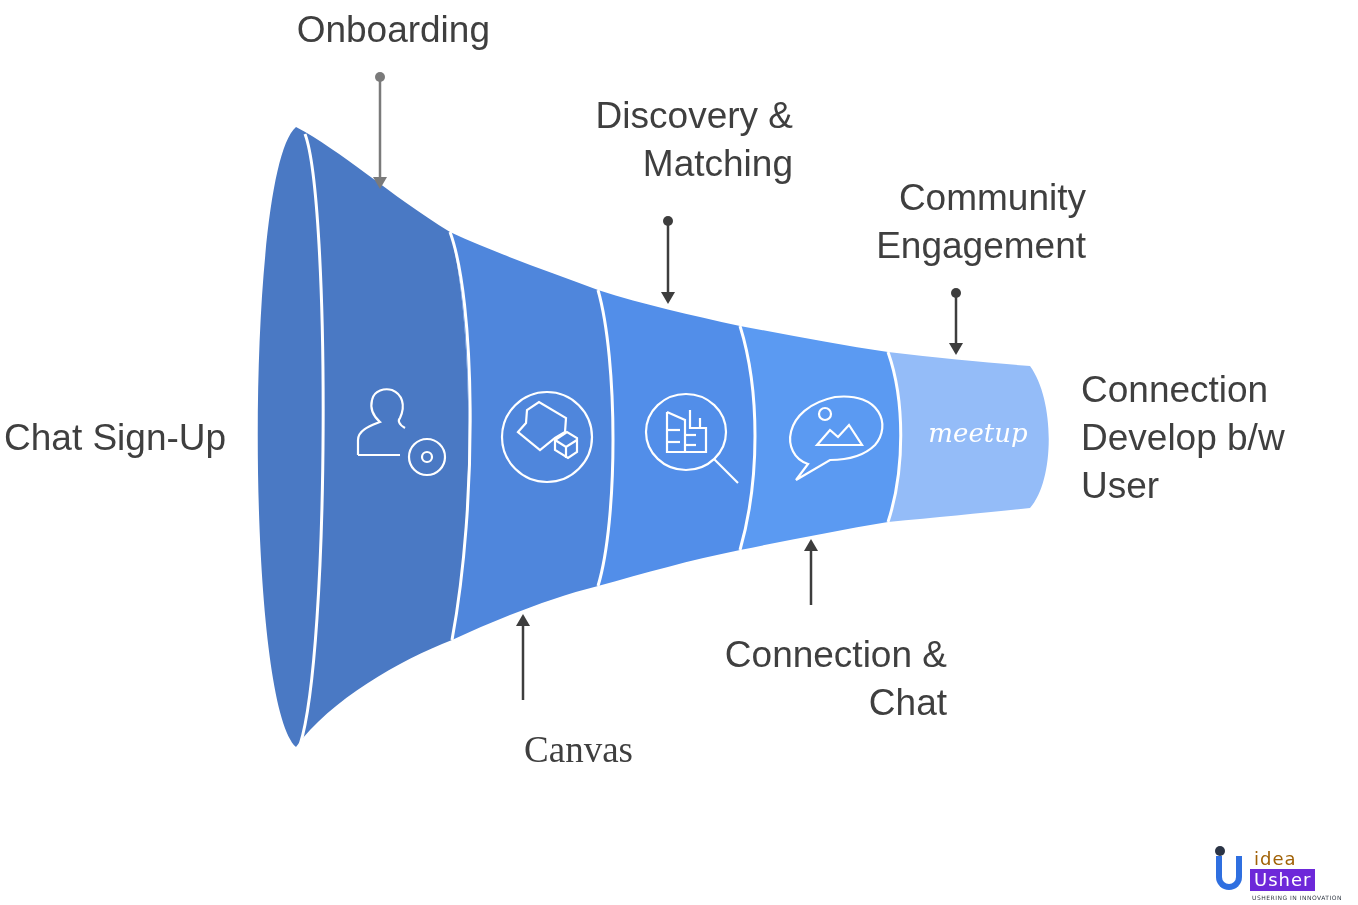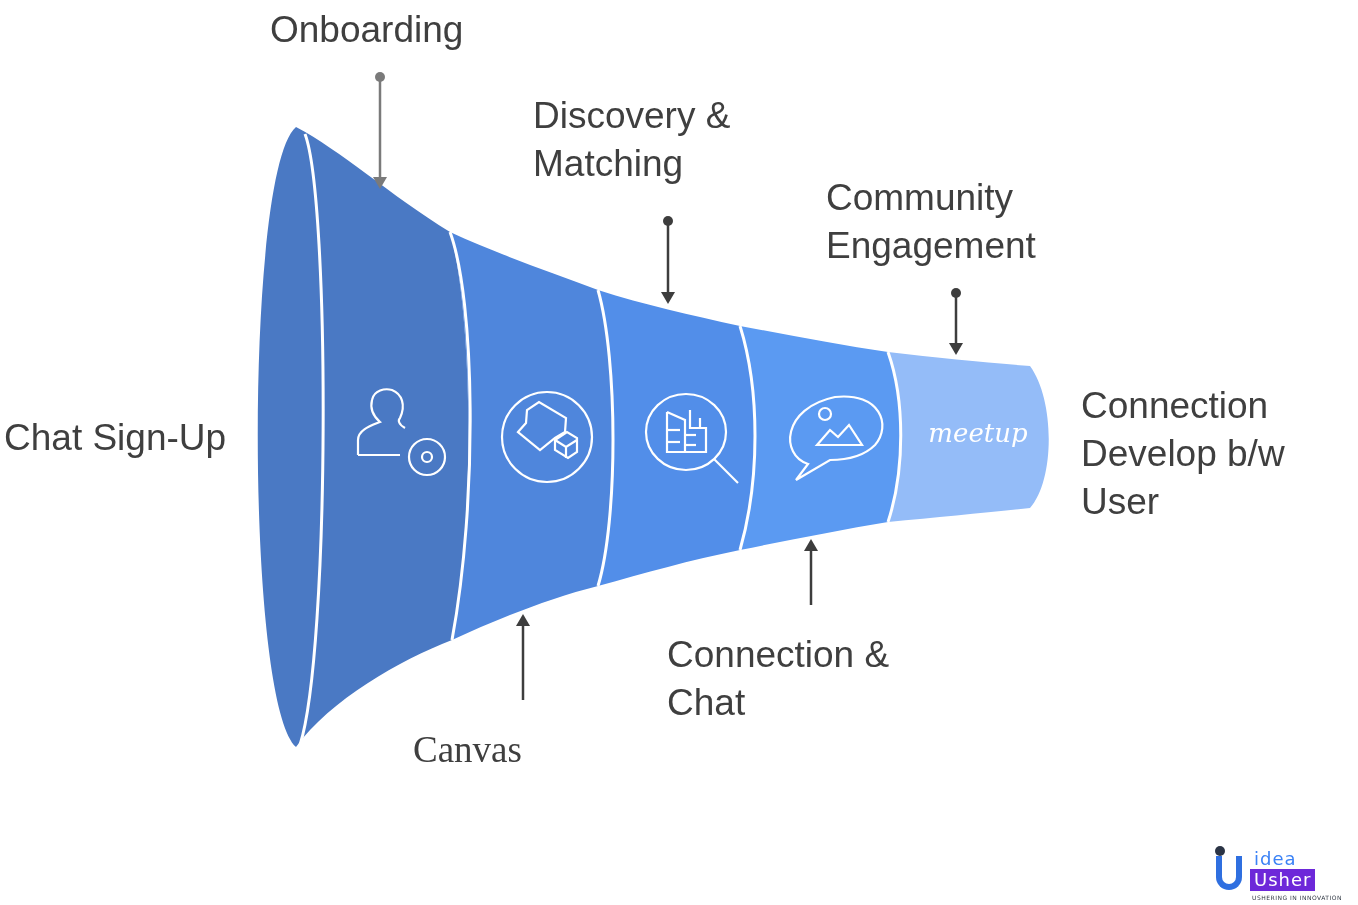--- a/index.html
+++ b/index.html
@@ -1,25 +1,25 @@
 <!DOCTYPE html>
 <html><head>
 <meta charset="utf-8">
 <style>
   html, body { margin: 0; padding: 0; background: #ffffff; }
   body { width: 1358px; height: 905px; position: relative; overflow: hidden; font-family: "Liberation Sans", sans-serif; }
   #stage { position: absolute; left: 0; top: 0; width: 1358px; height: 905px; }
-  .lbl { position: absolute; color: #3f3f3f; font-size: 37px; line-height: 48px; text-align: left; font-family: "Liberation Sans", sans-serif; white-space: nowrap; }
+  .lbl { position: absolute; color: #3f3f3f; font-size: 37px; line-height: 48px; text-align: right; font-family: "Liberation Sans", sans-serif; white-space: nowrap; }
   .lbl span { display: block; }
   .lbl.left { text-align: left; }
   .meetup { font-family: "DejaVu Serif", serif; font-style: italic; }
   .logo { position: absolute; left: 1212px; top: 846px; width: 146px; height: 58px; }
   .logo-u { position: absolute; left: 4px; top: 10px; width: 26px; height: 34px; border: 6px solid #2f6fe0; border-top: none; border-radius: 0 0 18px 18px; box-sizing: border-box; }
   .logo-dot { position: absolute; left: 3px; top: 0; width: 10px; height: 10px; border-radius: 50%; background: #2b3445; }
-  .logo-idea { position: absolute; left: 42px; top: 2px; font-size: 18px; color: #3b82f6; font-family: "DejaVu Sans", sans-serif; letter-spacing: 1px; }
+  .logo-idea { position: absolute; left: 42px; top: 2px; font-size: 18px; color: #a16207; font-family: "DejaVu Sans", sans-serif; letter-spacing: 1px; }
   .logo-usher { position: absolute; left: 38px; top: 23px; background: #6d28d9; color: #ffffff; font-size: 18px; padding: 0 4px; font-family: "DejaVu Sans", sans-serif; letter-spacing: 1px; line-height: 22px; }
   .logo-tag { position: absolute; left: 40px; top: 48px; font-size: 6px; color: #2f3642; font-family: "DejaVu Sans", sans-serif; letter-spacing: 0.5px; }
 </style>
 </head>
 <body>
 
 <div id="stage">
   <svg width="1358" height="905" viewBox="0 0 1358 905" xmlns="http://www.w3.org/2000/svg">
 
     <path fill="#4a79c4" d="M296,127 C340,150 390,195 450,232 C470,300 478,500 452,640 C400,660 330,700 296,747 C245,700 245,170 296,127 Z"></path>
@@ -107,21 +107,21 @@
     <span>Matching</span>
   </div>
   <div class="lbl" style="left:667px; width:280px; top:631px;">
     <span>Connection &amp;</span>
     <span>Chat</span>
   </div>
   <div class="lbl" style="left:826px; width:260px; top:174px;">
     <span>Community</span>
     <span>Engagement</span>
   </div>
-  <div class="lbl left" style="left:1081px; top:366px;margin-top:16px;">
+  <div class="lbl left" style="left:1081px; top:366px;">
     <span>Connection</span>
     <span>Develop b/w</span>
     <span>User</span>
   </div>
 
   
   <div class="logo">
     <div class="logo-dot"></div>
     <div class="logo-u"></div>
     <div class="logo-idea">idea</div>

